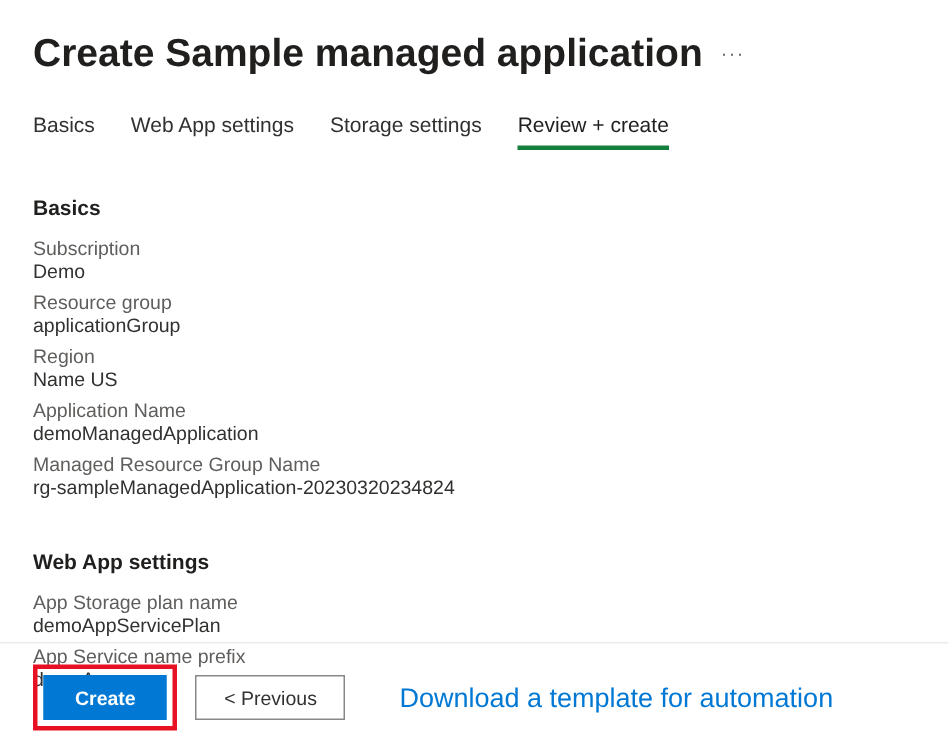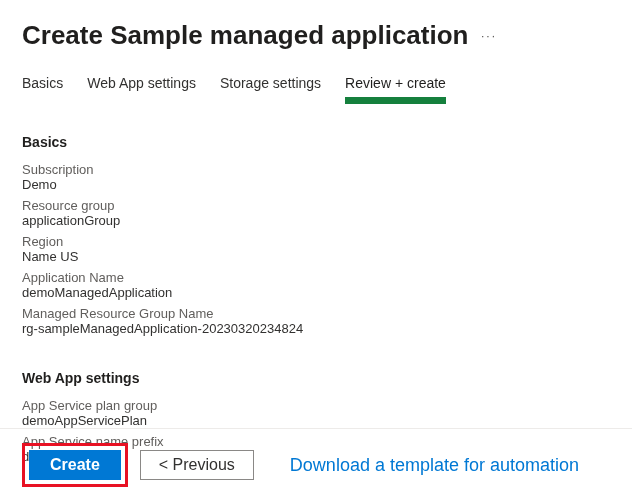--- a/index.html
+++ b/index.html
@@ -13,21 +13,21 @@
       width: 632px;
       height: 501px;
       position: relative;
     }
     .container { padding: 20px 22px 0 22px; }
     .title-row { display: flex; align-items: center; gap: 12px; margin-bottom: 20px; }
     h1 { font-size: 26px; font-weight: 600; margin: 0; color: #201f1e; }
     .ellipsis { color: #605e5c; font-size: 13px; letter-spacing: 1px; }
     .tabs { display: flex; gap: 24px; border-bottom: none; margin-bottom: 30px; }
     .tab { font-size: 14px; color: #323130; padding: 4px 0 6px 0; cursor: pointer; }
-    .tab.active { color: #201f1e; border-bottom: 7px solid #15803d; font-weight: 400; }
+    .tab.active { color: #201f1e; border-bottom: 3px solid #15803d; font-weight: 400; }
     .section-heading { font-size: 14px; font-weight: 600; color: #201f1e; margin: 0 0 12px 0; }
     .row { display: flex; margin-bottom: 6px; font-size: 13px; flex-direction: column; }
     .label { width: 256px; color: #605e5c; }
     .value { color: #323130; }
     .section-gap { height: 28px; }
     .footer {
       position: absolute;
       bottom: 0; left: 0; right: 0;
       border-top: 1px solid #edebe9;
       padding: 14px 22px;
@@ -35,21 +35,21 @@
       align-items: center;
       gap: 12px;
     }
     .highlight-box {
       border: 3px solid #e81123;
       padding: 4px;
       display: inline-flex;
     }
     .btn {
       font-family: inherit;
-      font-size: 16px;
+      font-size: 13px;
       height: 30px;
       padding: 0 18px;
       border: 1px solid #8a8886;
       background: #fff;
       color: #323130;
       cursor: pointer;
       display: inline-flex;
       align-items: center;
       justify-content: center;
     }
@@ -110,21 +110,21 @@
       <div class="label">Managed Resource Group Name</div>
       <div class="value">rg-sampleManagedApplication-20230320234824</div>
     </div>
   </div>
 
   <div class="section-gap"></div>
 
   <div>
     <div class="section-heading">Web App settings</div>
     <div class="row">
-      <div class="label">App Service plan group</div>
+      <div class="label">App Storage plan name</div>
       <div class="value">demoAppServicePlan</div>
     </div>
     <div class="row">
       <div class="label">App Service name prefix</div>
       <div class="value">demoApp</div>
     </div>
   </div>
 </div>
 
 <div class="footer">

